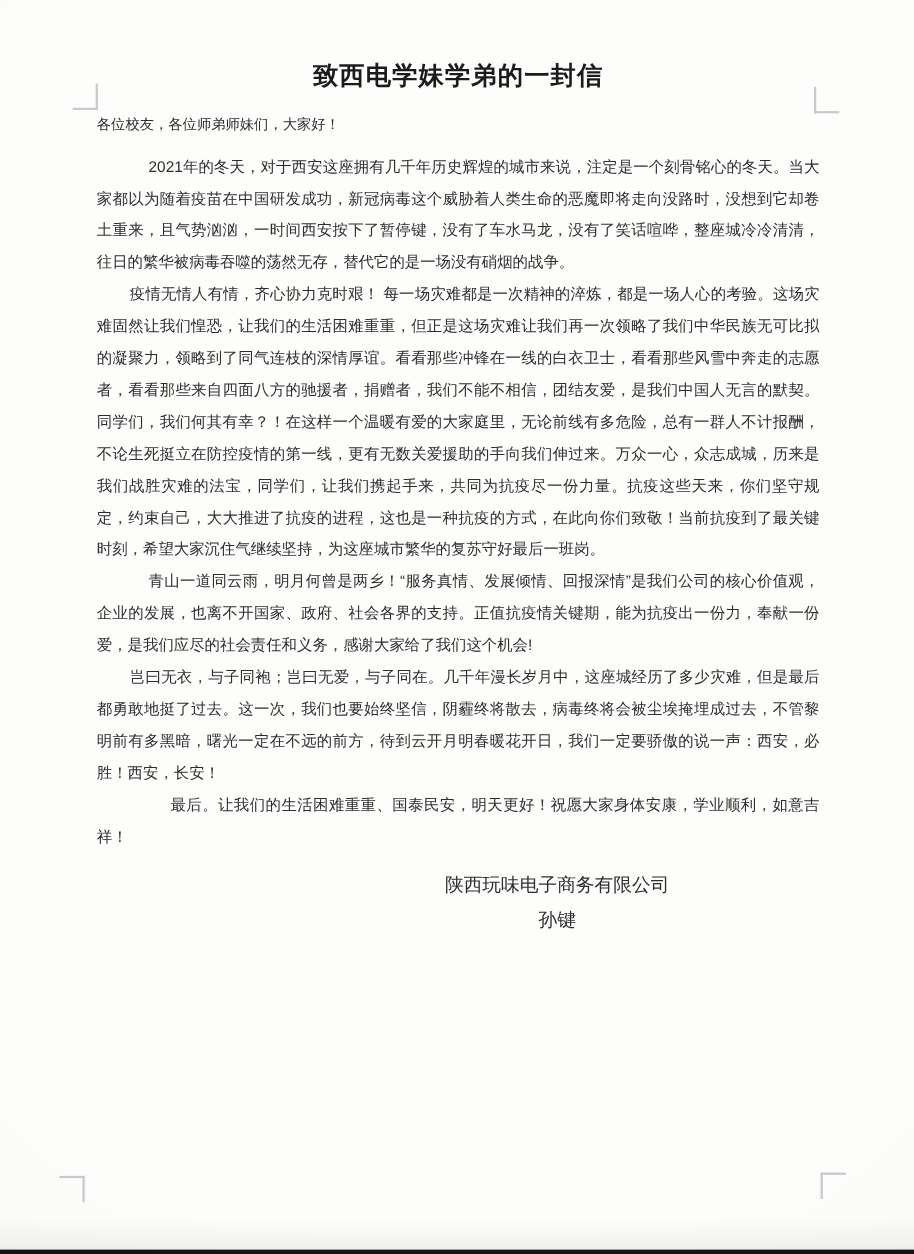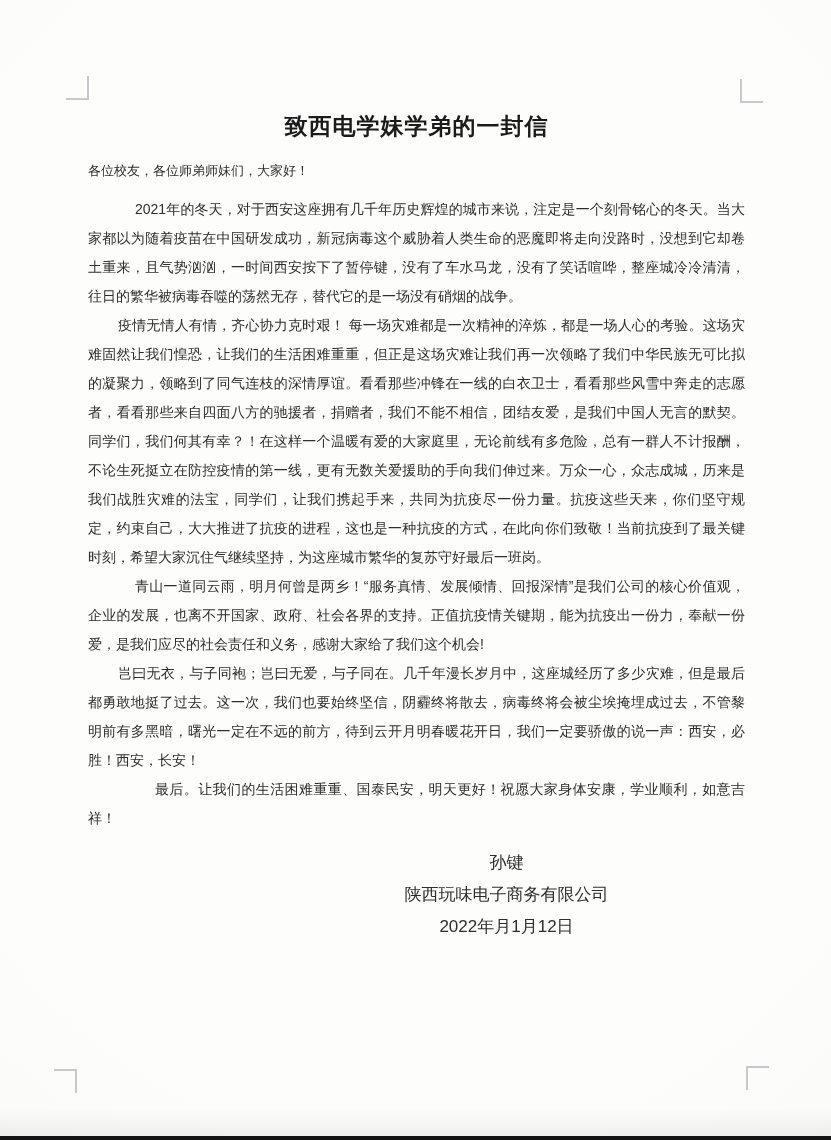--- a/index.html
+++ b/index.html
@@ -25,21 +25,21 @@
   .crop.tl { left: 66px;  top: 76px;   border-right: 2px solid #c9c9cd; border-bottom: 2px solid #c9c9cd; }
   .crop.tr { left: 740px; top: 79px;   border-left: 2px solid #c9c9cd;  border-bottom: 2px solid #c9c9cd; }
   .crop.bl { left: 54px;  top: 1069px; border-right: 2px solid #c9c9cd; border-top: 2px solid #c9c9cd; }
   .crop.br { left: 746px; top: 1066px; border-left: 2px solid #c9c9cd;  border-top: 2px solid #c9c9cd; }
 
   .doc {
     position: absolute;
     left: 88px;
     top: 0;
     width: 657px;
-    padding-top: 110px;
+    padding-top: 52px;
     color: #2d2d2d;
   }
   .doc-title {
     margin: 0 0 14px 0;
     font-size: 23px;
     line-height: 32px;
     font-weight: bold;
     text-align: center;
     color: #1b1b1b;
     letter-spacing: 1px;
@@ -101,21 +101,20 @@
 
     <p class="para ind-b">疫情无情人有情，齐心协力克时艰！ 每一场灾难都是一次精神的淬炼，都是一场人心的考验。这场灾难固然让我们惶恐，让我们的生活困难重重，但正是这场灾难让我们再一次领略了我们中华民族无可比拟的凝聚力，领略到了同气连枝的深情厚谊。看看那些冲锋在一线的白衣卫士，看看那些风雪中奔走的志愿者，看看那些来自四面八方的驰援者，捐赠者，我们不能不相信，团结友爱，是我们中国人无言的默契。同学们，我们何其有幸？！在这样一个温暖有爱的大家庭里，无论前线有多危险，总有一群人不计报酬，不论生死挺立在防控疫情的第一线，更有无数关爱援助的手向我们伸过来。万众一心，众志成城，历来是我们战胜灾难的法宝，同学们，让我们携起手来，共同为抗疫尽一份力量。抗疫这些天来，你们坚守规定，约束自己，大大推进了抗疫的进程，这也是一种抗疫的方式，在此向你们致敬！当前抗疫到了最关键时刻，希望大家沉住气继续坚持，为这座城市繁华的复苏守好最后一班岗。</p>
 
     <p class="para ind-a">青山一道同云雨，明月何曾是两乡！“服务真情、发展倾情、回报深情”是我们公司的核心价值观，企业的发展，也离不开国家、政府、社会各界的支持。正值抗疫情关键期，能为抗疫出一份力，奉献一份爱，是我们应尽的社会责任和义务，感谢大家给了我们这个机会!</p>
 
     <p class="para ind-b">岂曰无衣，与子同袍；岂曰无爱，与子同在。几千年漫长岁月中，这座城经历了多少灾难，但是最后都勇敢地挺了过去。这一次，我们也要始终坚信，阴霾终将散去，病毒终将会被尘埃掩埋成过去，不管黎明前有多黑暗，曙光一定在不远的前方，待到云开月明春暖花开日，我们一定要骄傲的说一声：西安，必胜！西安，长安！</p>
 
     <p class="para ind-c">最后。让我们的生活困难重重、国泰民安，明天更好！祝愿大家身体安康，学业顺利，如意吉祥！</p>
 
     <div class="signature">
+      <div>陕西玩味电子商务有限公司</div>
       <div>孙键</div>
-      <div>陕西玩味电子商务有限公司</div>
-      <div>2022年月1月12日</div>
     </div>
   </div>
 
   <div class="bottom-shade"></div>
   <div class="bottom-edge"></div>
 </div>
 
 </body></html>

